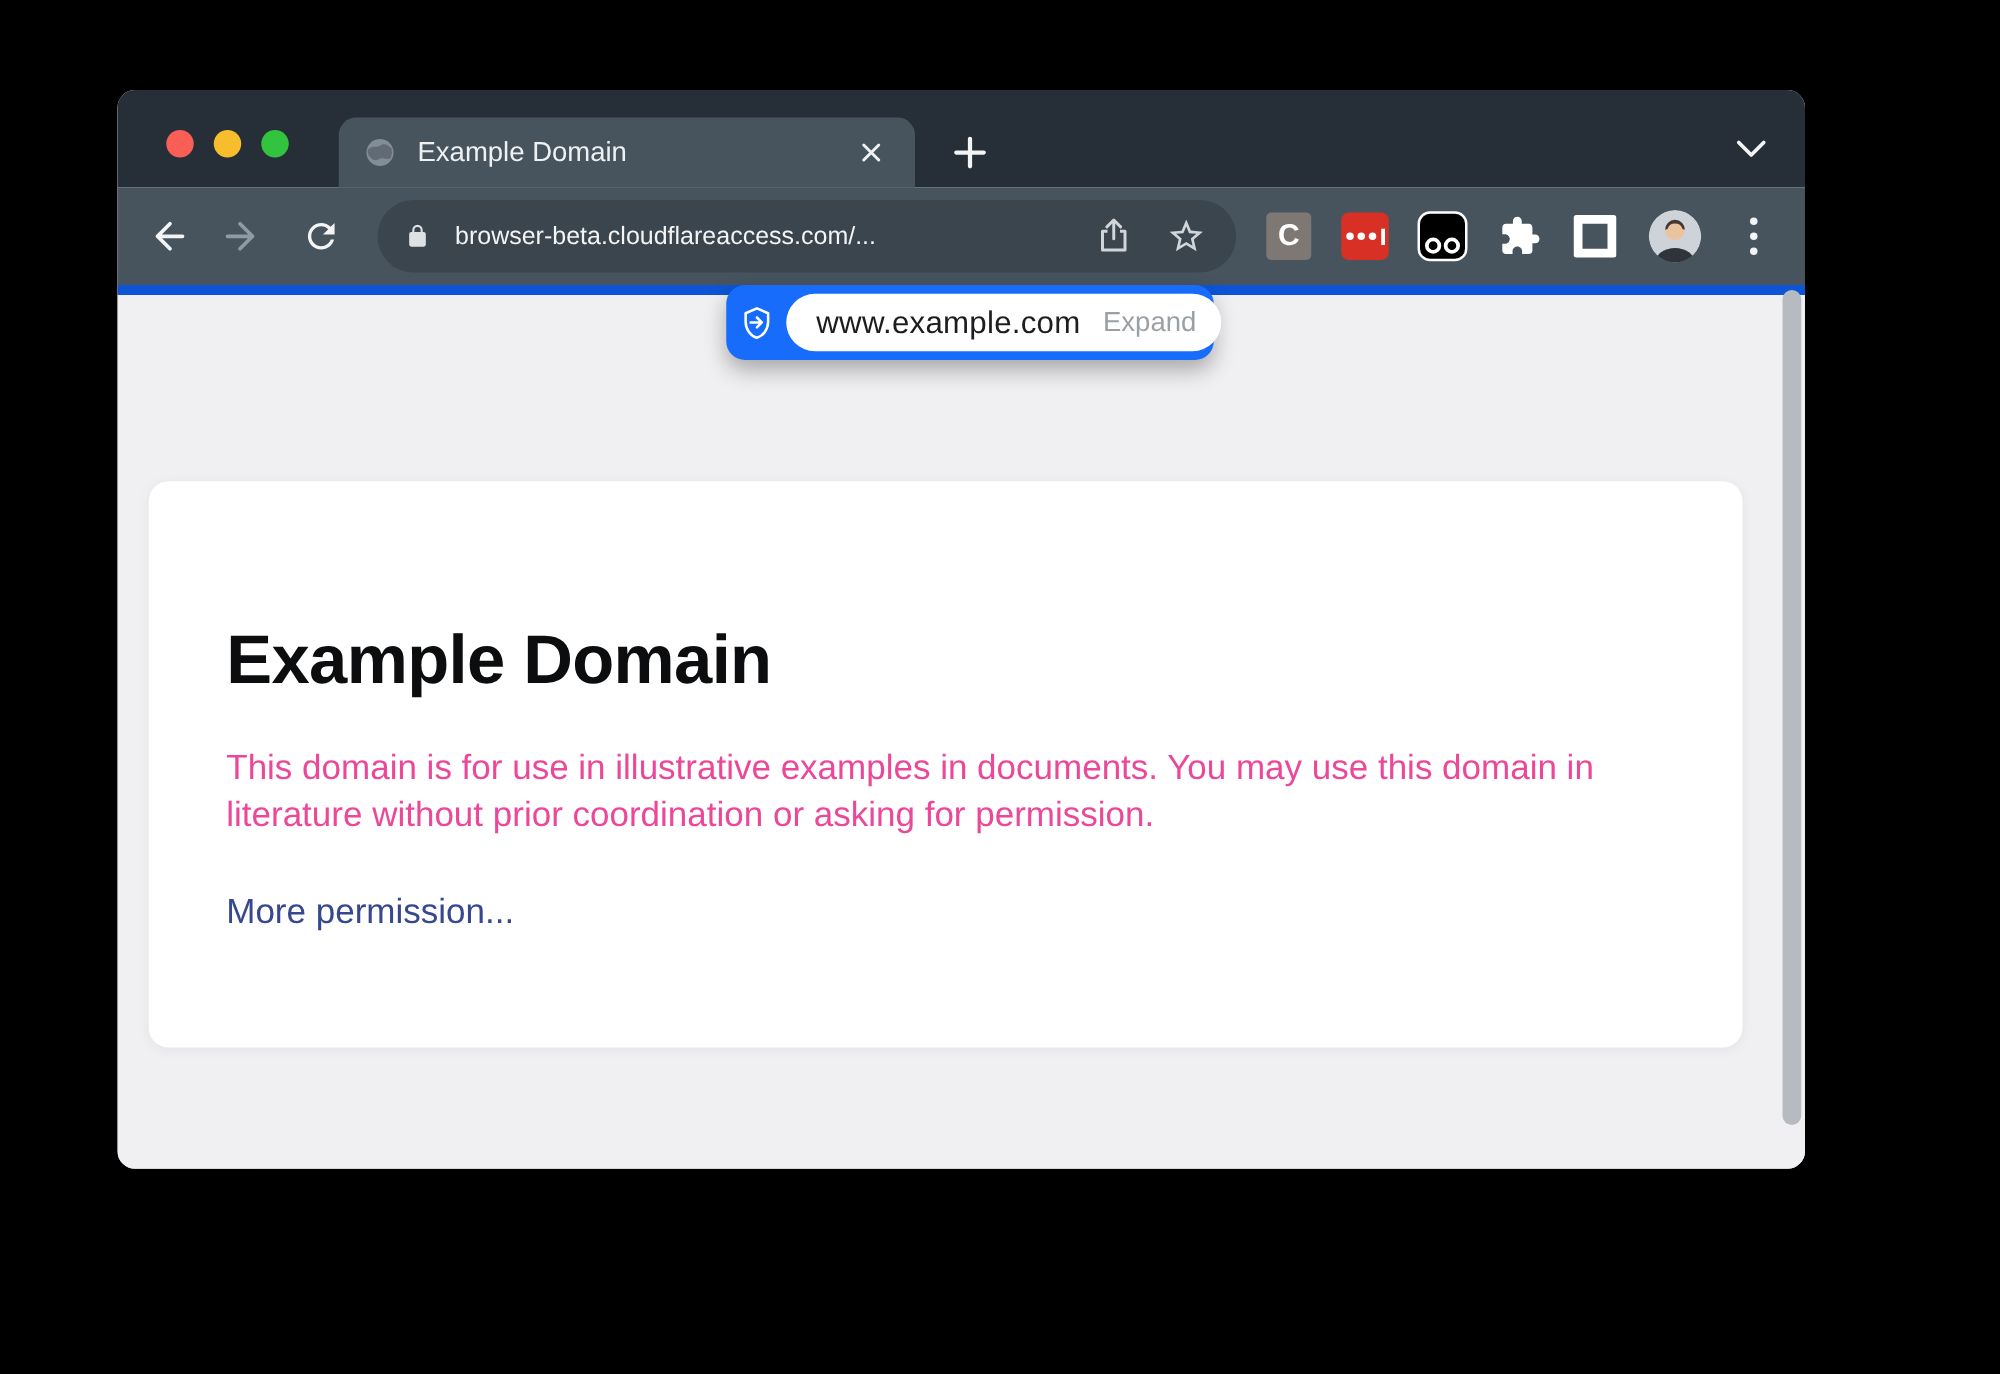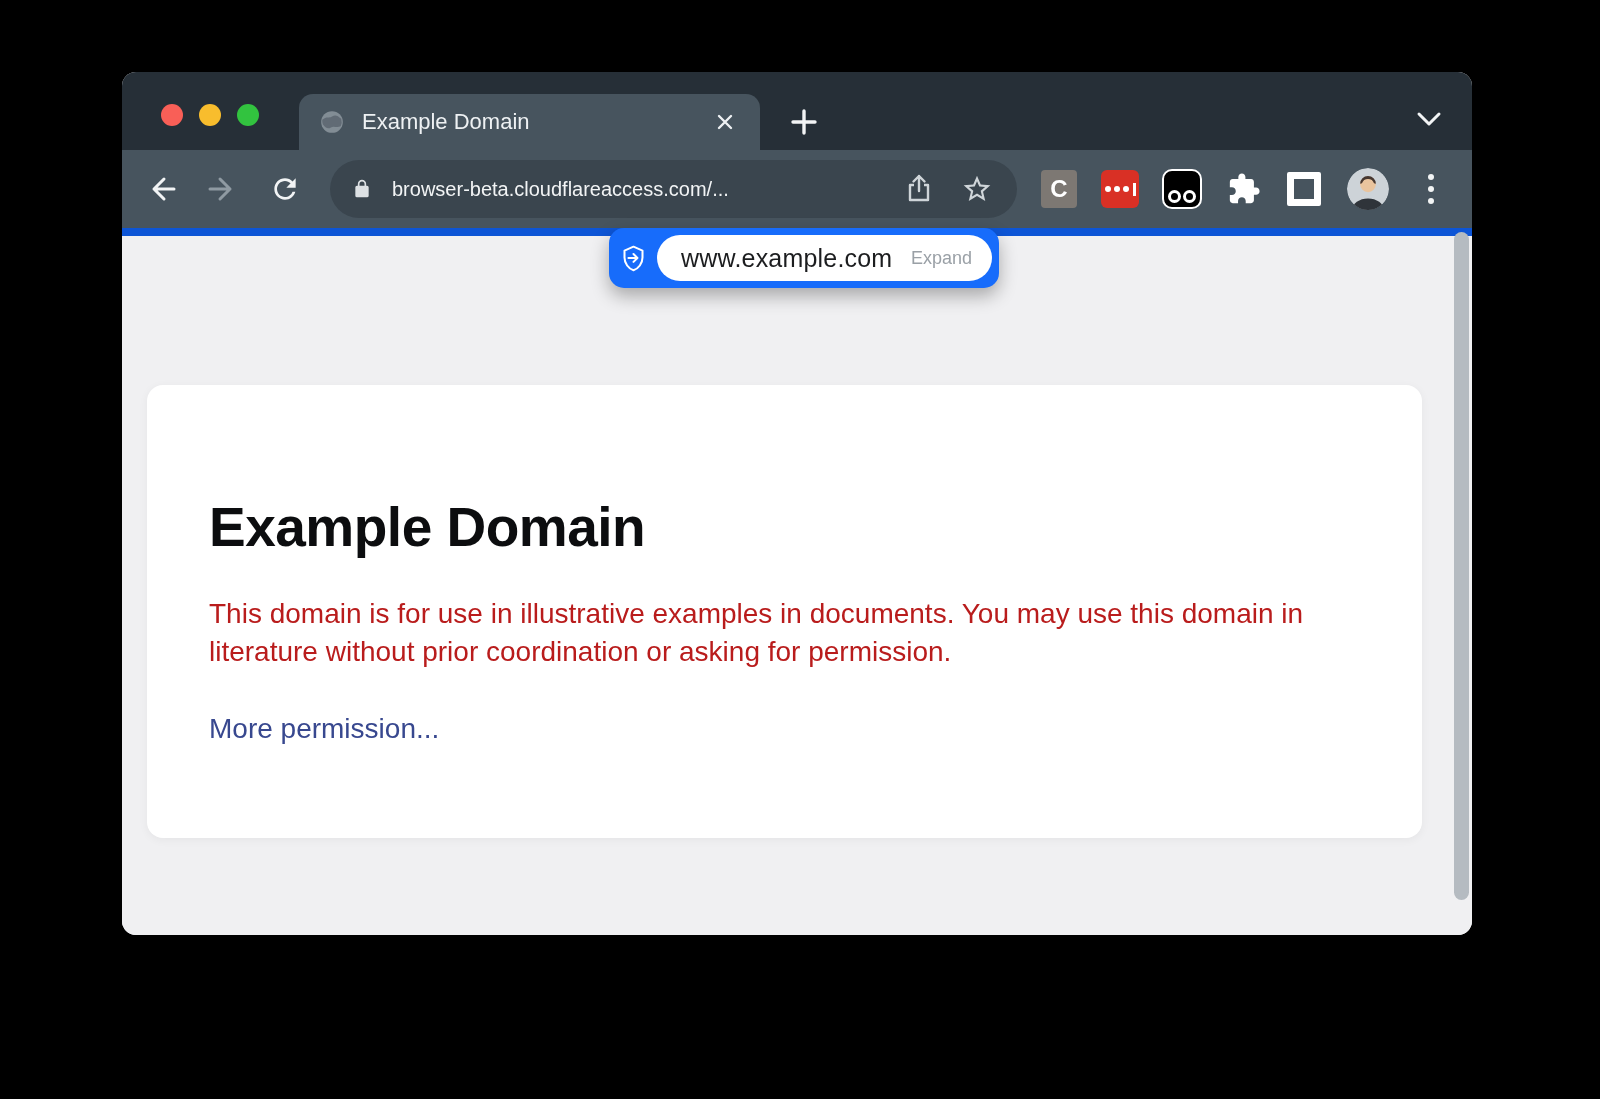--- a/index.html
+++ b/index.html
@@ -1,19 +1,19 @@
 <!DOCTYPE html>
 <html><head>
 <meta charset="utf-8">
 <style>
   * { margin: 0; padding: 0; box-sizing: border-box; }
   html, body { width: 1600px; height: 1099px; background: #000; font-family: "Liberation Sans", sans-serif; overflow: hidden; }
 
   .window {
-    position: absolute; left: 122px; top: 72px; width: 1350px; height: 863px;
+    position: absolute; left: 94px; top: 72px; width: 1350px; height: 863px;
     border-radius: 14px; overflow: hidden; background: #f0f0f2;
   }
 
   
   .tabstrip { position: relative; height: 78px; background: #262f37; }
   .traffic { position: absolute; top: 32px; left: 39px; display: flex; gap: 16px; }
   .traffic span { width: 22px; height: 22px; border-radius: 50%; display: block; }
   .t-red { background: #f95f57; }
   .t-yellow { background: #f8bd2d; }
   .t-green { background: #32c33f; }
@@ -68,32 +68,32 @@
     background: #176cfb; border-radius: 0 0 16px 16px; border-radius: 15px;
     display: flex; align-items: center;
     box-shadow: 0 8px 18px rgba(0,0,0,.30);
   }
   .iso-shield { width: 48px; display: flex; align-items: center; justify-content: center; flex: 0 0 auto; }
   .iso-inner {
     flex: 1; height: 46px; margin-right: 7px; background: #fff; border-radius: 23px;
     display: flex; align-items: center; padding: 0 20px 0 24px;
   }
   .iso-host { color: #1c1d1f; font-size: 25px; letter-spacing: .2px; }
-  .iso-expand { color: #9aa0a6; font-size: 18px; margin-left: auto; padding-left: 18px; }
+  .iso-expand { color: #9aa0a6; font-size: 22px; margin-left: auto; padding-left: 18px; }
 
   
   .content { position: relative; height: 699px; background: #f0f0f2; }
   .card {
     position: absolute; left: 25px; top: 149px; width: 1275px; height: 453px;
     background: #fff; border-radius: 16px;
     box-shadow: 0 2px 10px rgba(0,0,0,.05);
     padding: 110px 62px 0 62px;
   }
   .card h1 { font-size: 55px; font-weight: 700; color: #0c0d0f; letter-spacing: -0.5px; }
-  .card p { margin-top: 36px; font-size: 28px; line-height: 38px; color: #b91c1c; max-width: 1150px; }
+  .card p { margin-top: 36px; font-size: 28px; line-height: 38px; color: #ec4899; max-width: 1150px; }
   .card a { display: inline-block; margin-top: 42px; font-size: 28px; color: #38488f; text-decoration: none; cursor: pointer; }
 
   .scroll-thumb {
     position: absolute; right: 3px; top: 160px; width: 15px; height: 668px;
     background: #b5bbc1; border-radius: 8px; z-index: 6;
   }
 
   svg { display: block; }
 </style>
 </head>

